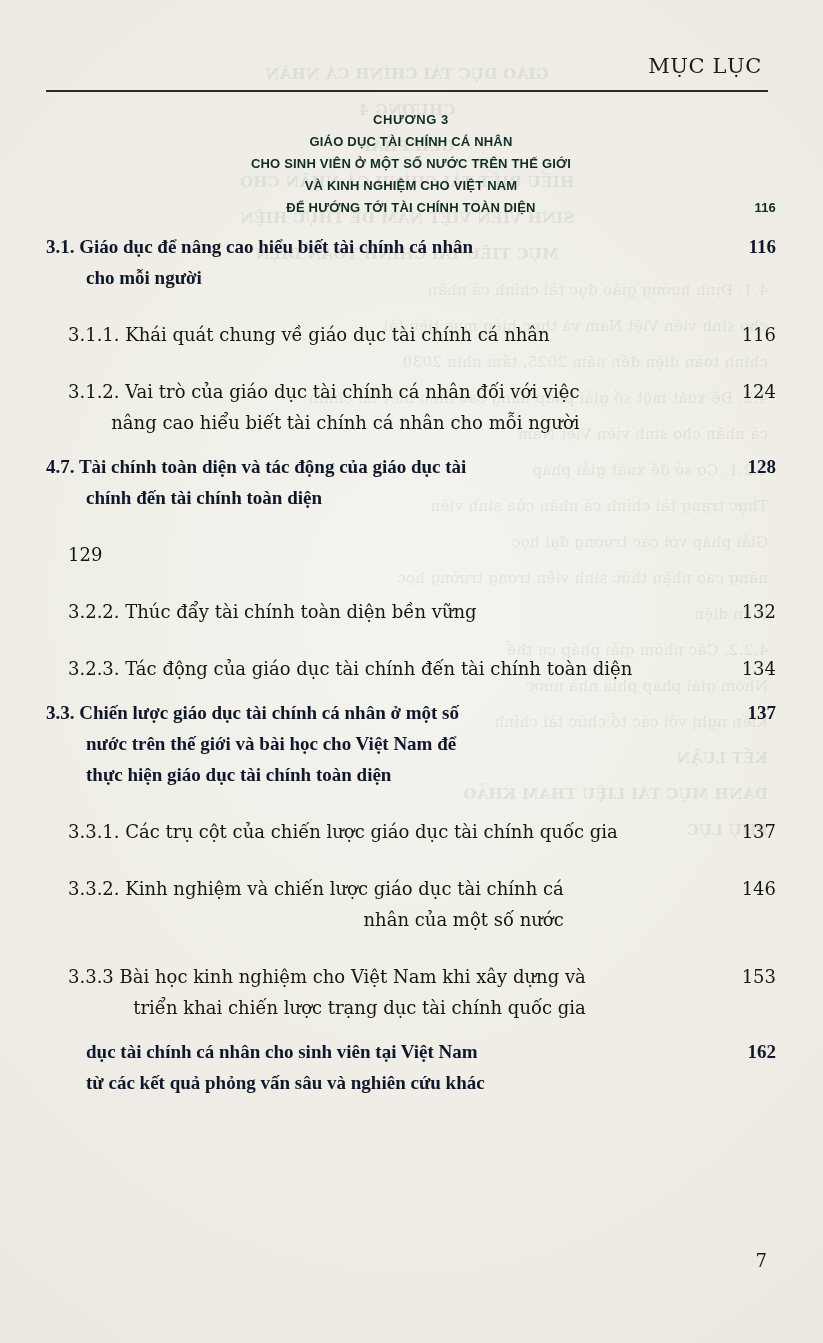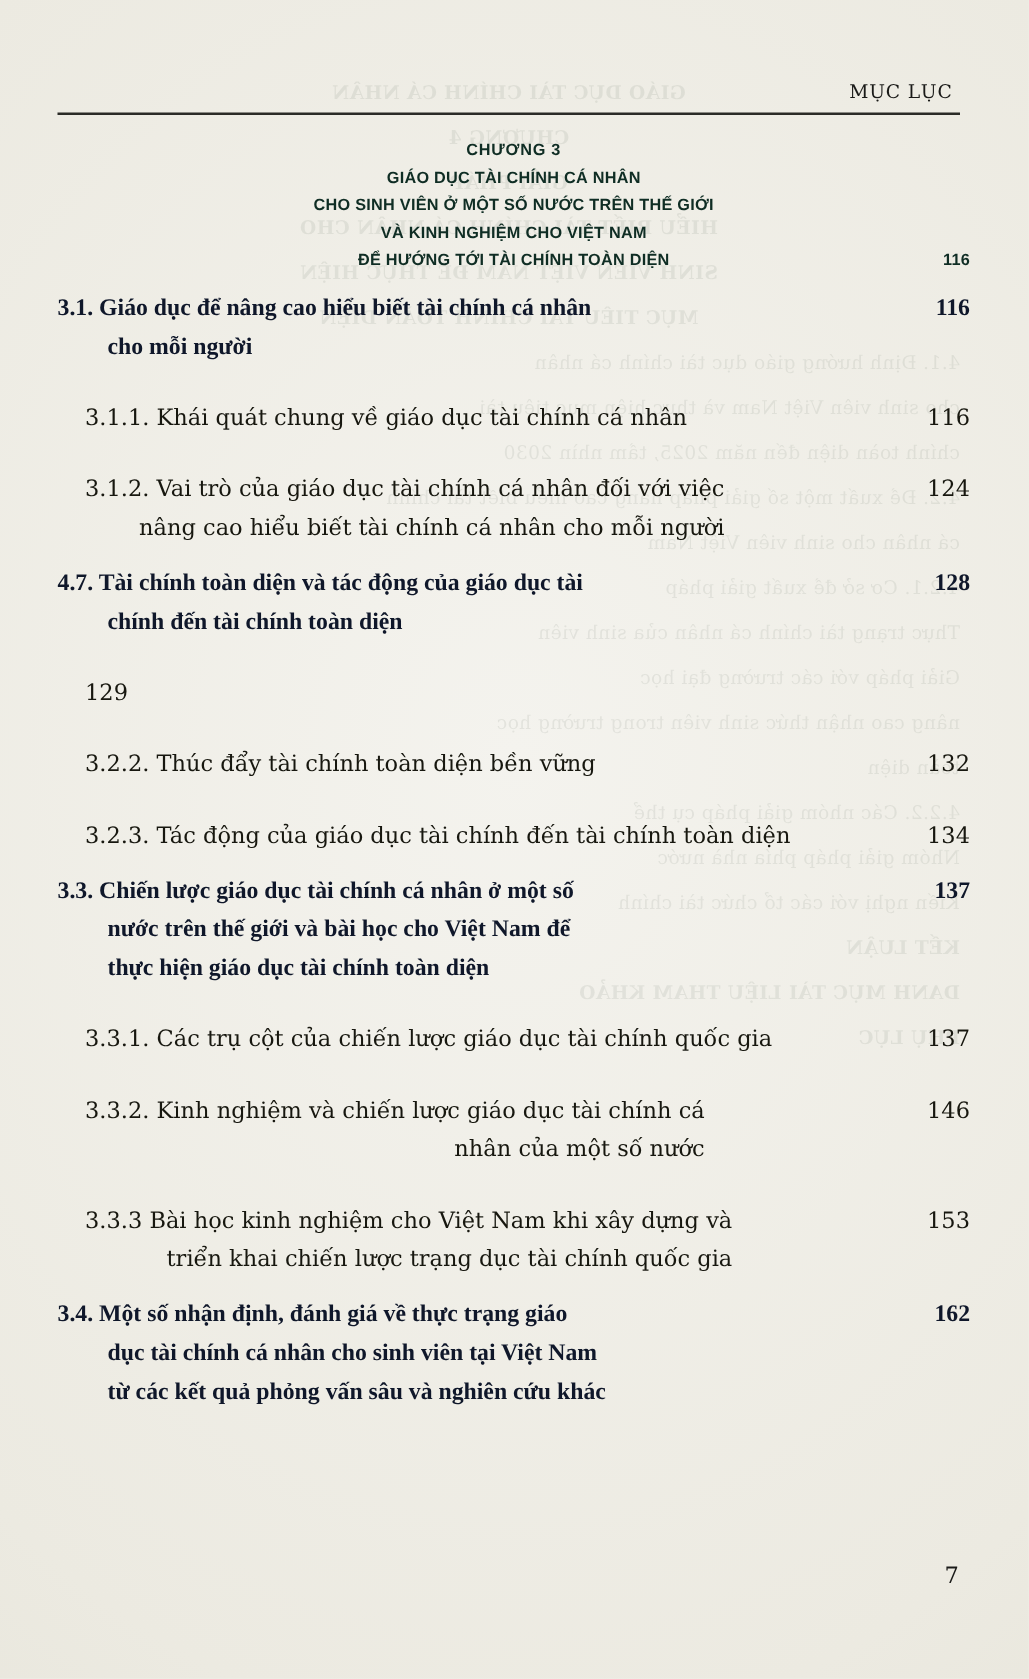--- a/index.html
+++ b/index.html
@@ -27,26 +27,26 @@
   .content {
     position: absolute;
     left: 0; top: 0;
     width: 823px;
     height: 1343px;
   }
 
   
   .header {
     position: absolute;
-    top: 64px;
+    top: 54px;
     left: 62px;
     width: 700px;
     text-align: right;
     font-family: "DejaVu Serif", serif;
-    font-size: 15px;
+    font-size: 21px;
     letter-spacing: 0.6px;
     color: #1a1a18;
   }
   .header-rule {
     position: absolute;
     top: 90px;
     left: 46px;
     width: 722px;
     height: 2px;
     background: #2b2b27;
@@ -288,21 +288,20 @@
       <div class="row lvl2">
         <span class="txt">
           <span>3.3.3 Bài học kinh nghiệm cho Việt Nam khi xây dựng và</span>
           <span class="indent">triển khai chiến lược trạng dục tài chính quốc gia</span>
         </span>
         <span class="pg">153</span>
       </div>
 
       <div class="row lvl1">
         <span class="txt">
-          <span>3.4. Một số nhận định, đánh giá về thực trạng giáo</span>
           <span class="indent">dục tài chính cá nhân cho sinh viên tại Việt Nam</span>
           <span class="indent">từ các kết quả phỏng vấn sâu và nghiên cứu khác</span>
         </span>
         <span class="pg">162</span>
       </div>
 
     </div>
   </div>
 
   <div class="folio">7</div>

